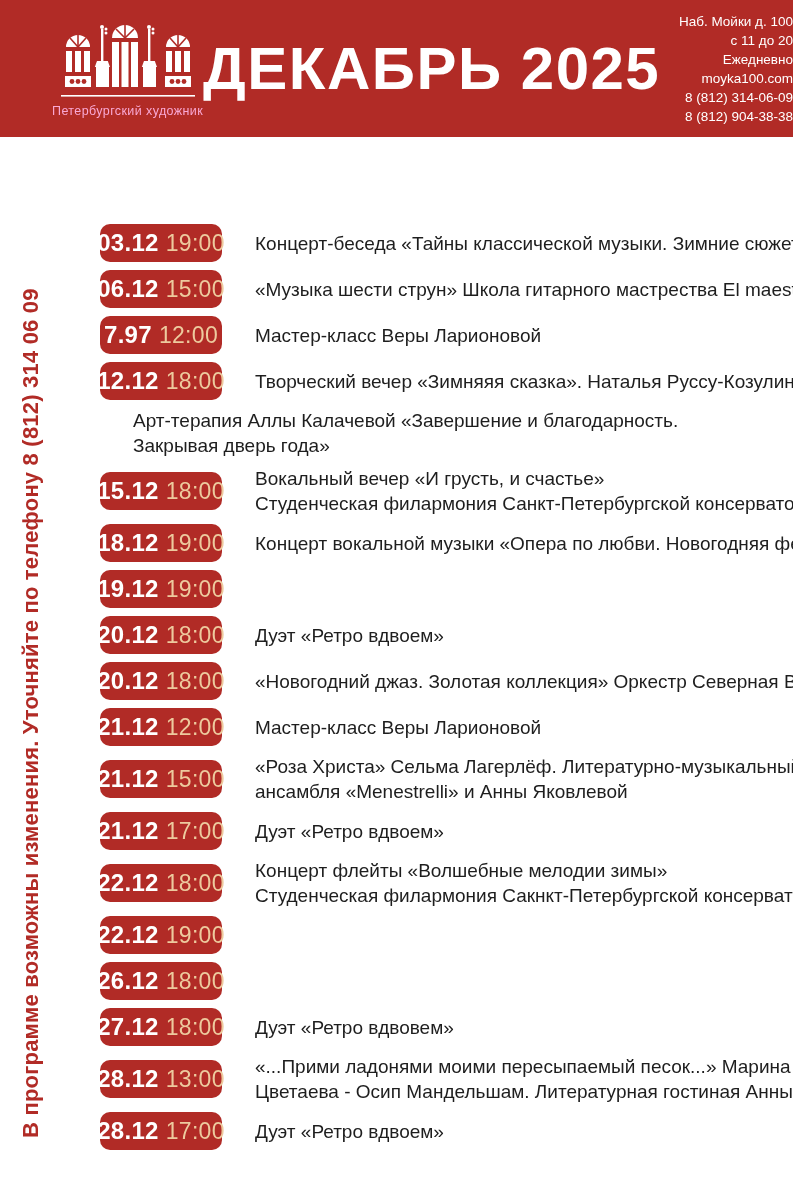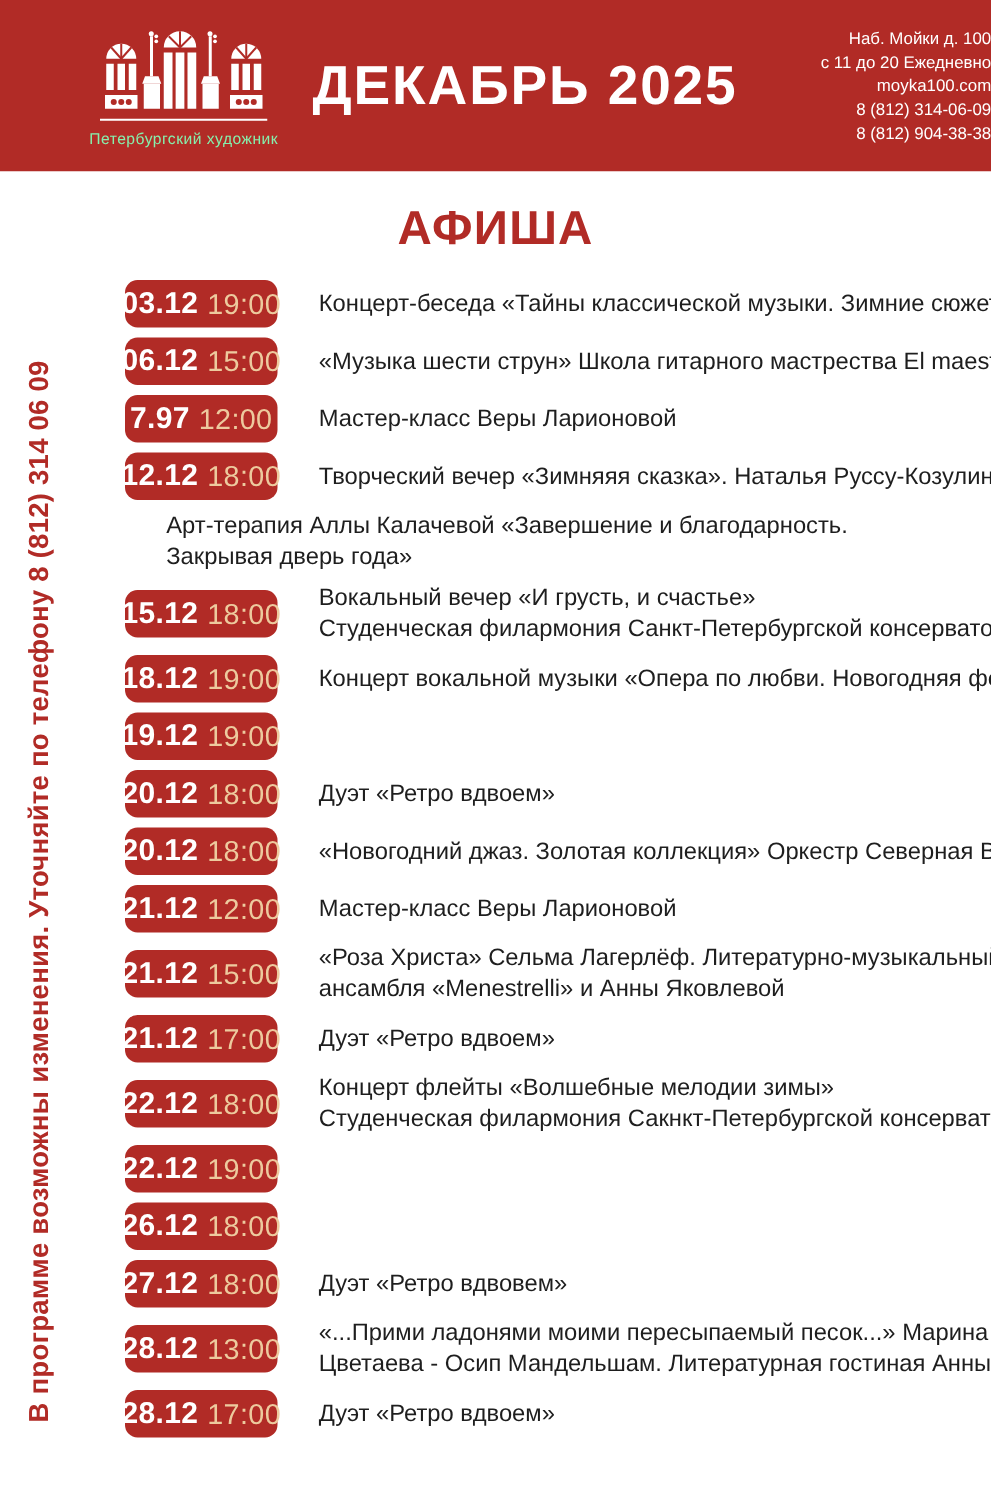--- a/index.html
+++ b/index.html
@@ -16,25 +16,25 @@
   
   .header{
     position:absolute;top:0;left:0;right:0;height:137px;
     background:var(--red);display:flex;align-items:center;
   }
   .logo{
     margin-left:52px;width:190px;display:flex;flex-direction:column;
     align-items:center;color:#fff;
   }
   .logo-caption{
-    margin-top:5px;font-size:12.5px;letter-spacing:.4px;color:#86efac;
+    margin-top:5px;font-size:12.5px;letter-spacing:.4px;color:#f9a8d4;
     white-space:nowrap;
   }
   .header-title{
-    flex:1;text-align:center;color:#fff;font-size:44px;font-weight:700;
+    flex:1;text-align:center;color:#fff;font-size:60px;font-weight:700;
     letter-spacing:1.5px;white-space:nowrap;
   }
   .contacts{
     width:195px;text-align:right;color:#fff;
     font-size:13.5px;line-height:19px;
   }
   
   .sidebar-note{
     position:absolute;left:18px;top:1138px;
     transform:rotate(-90deg);transform-origin:0 0;
@@ -152,21 +152,20 @@
       <div>Наб. Мойки д. 100</div>
       <div>с 11 до 20 Ежедневно</div>
       <div>moyka100.com</div>
       <div>8 (812) 314-06-09</div>
       <div>8 (812) 904-38-38</div>
     </div>
   </div>
 
   <div class="sidebar-note">В программе возможны изменения. Уточняйте по телефону 8 (812) 314 06 09</div>
 
-  <div class="afisha-title">АФИША</div>
 
   <div class="events">
     <div class="event-row">
       <div class="event-badge">
         <span class="event-date">03.12</span>
         <span class="event-time">19:00</span>
       </div>
       <div class="event-desc">
           <div class="desc-line">Концерт-беседа «Тайны классической музыки. Зимние сюжеты»</div>
         </div>

